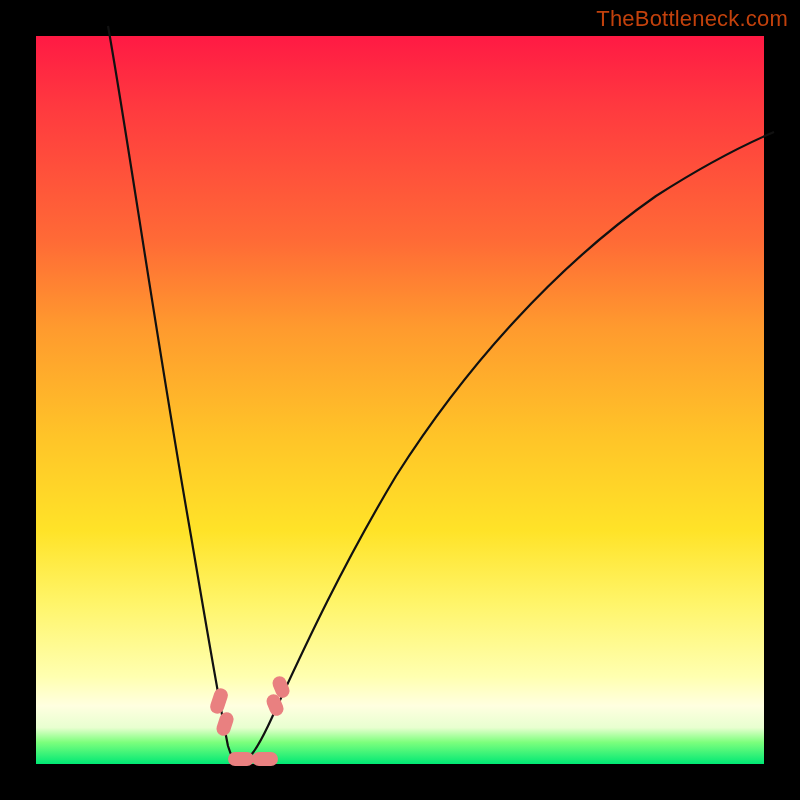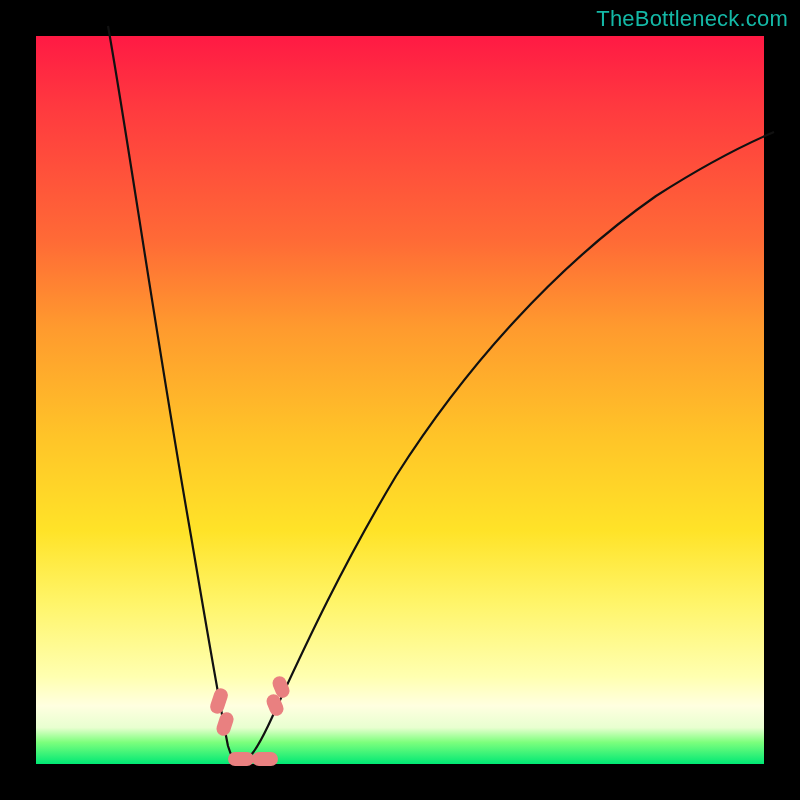--- a/index.html
+++ b/index.html
@@ -39,21 +39,21 @@
       #ffffe0 92%,
       #e8ffd0 95%,
       #7dff7d 97%,
       #00e874 100%
     );
   }
   .watermark {
     position: absolute;
     top: 6px;
     right: 12px;
-    color: #14b8a6;
+    color: #c2410c;
     font-size: 22px;
     font-weight: 500;
     letter-spacing: 0.2px;
     user-select: none;
   }
   svg.curves {
     position: absolute;
     left: 0;
     top: 0;
     width: 728px;

